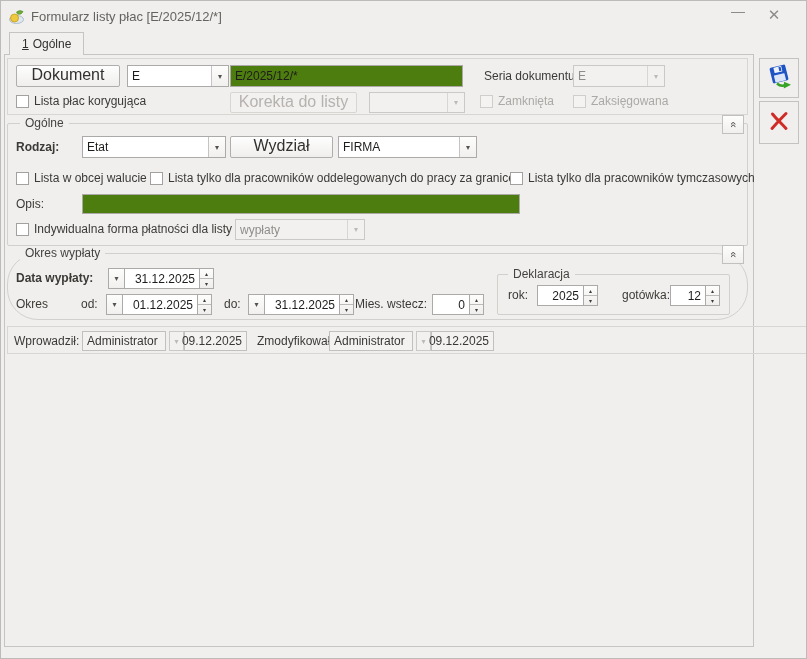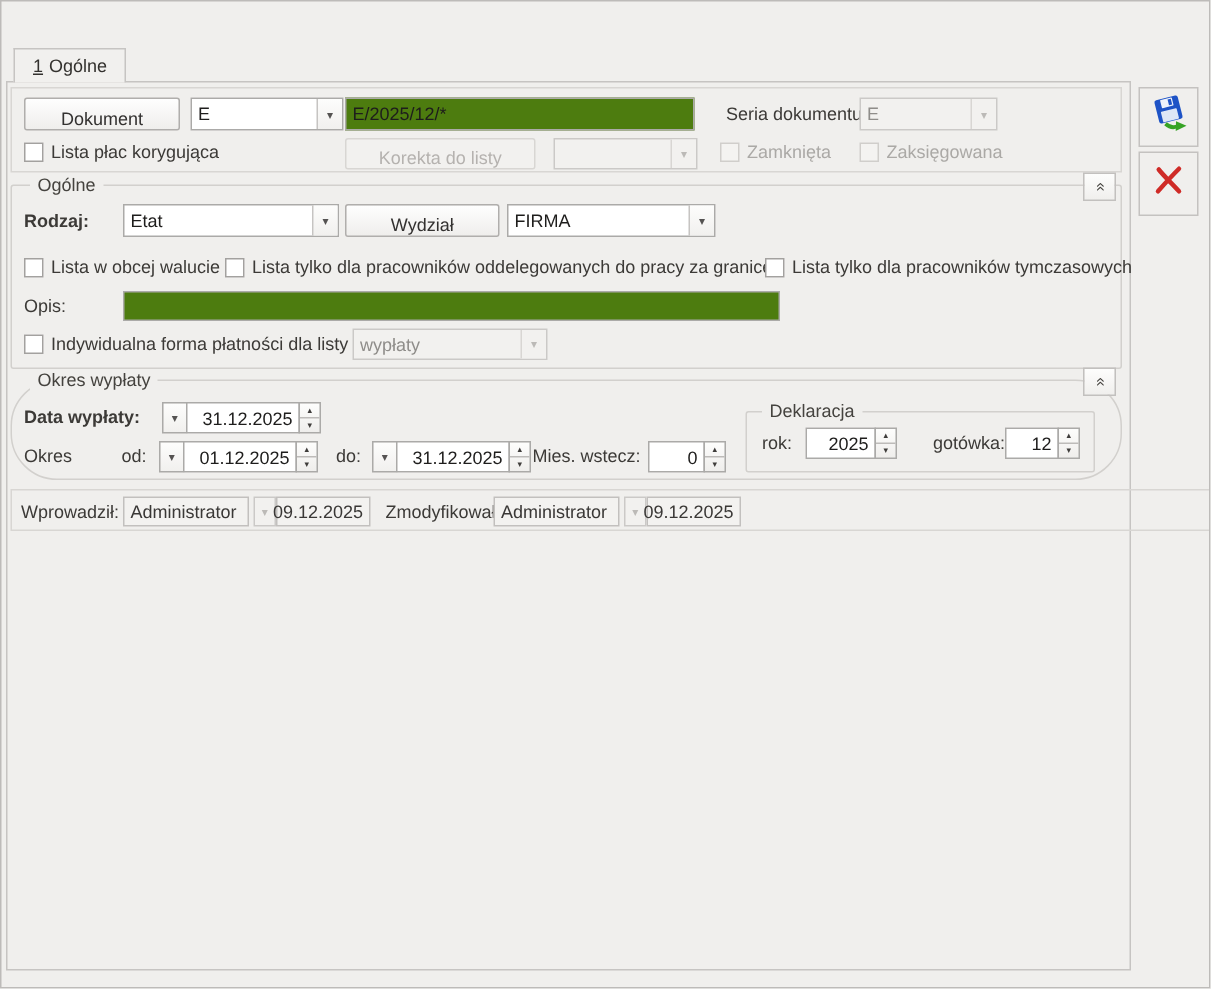--- a/index.html
+++ b/index.html
@@ -15,21 +15,21 @@
   .win-close { right:22px; font-size:15px; }
 
   
   .tab { position:absolute; left:8px; top:31px; height:23px; padding:0 12px; background:#f1f0ee; border:1px solid #c6c4c2; border-bottom:none; display:flex; align-items:center; font-size:12px; color:#33312e; z-index:3; }
   .tab .tabnum { text-decoration:underline; margin-right:4px; }
   .page { position:absolute; left:3px; top:53px; width:750px; height:593px; background:#f0efed; border:1px solid #c6c4c2; }
 
   
   .lbl { font-size:12px; color:#3c3a37; white-space:nowrap; }
   .lbl.b { font-weight:bold; }
-  .btn { display:flex; align-items:flex-end; justify-content:center; font-size:12px; color:#333130; background:linear-gradient(#fefefe,#efeeec); border:1px solid #b0aeac; border-radius:2px; cursor:default; }
+  .btn { display:flex; align-items:flex-start; justify-content:center; font-size:16px; color:#333130; background:linear-gradient(#fefefe,#efeeec); border:1px solid #b0aeac; border-radius:2px; cursor:default; }
   .btn.dis { color:#b5b2af; background:#f2f1ef; border-color:#d8d6d3; }
   .input { background:#4d7c0f; border:1px solid #abaaa8; font-size:12px; color:#1e1d1c; padding:0 4px; display:flex; align-items:center; }
   .input.ro { background:#f3f2f0; border-color:#c2c0be; color:#3a3836; }
   .combo { display:flex; align-items:stretch; border:1px solid #abaaa8; background:#fff; }
   .combo .cval { flex:1; font-size:12px; color:#1e1d1c; padding:0 4px; display:flex; align-items:center; overflow:hidden; }
   .combo .carrow { width:17px; flex:none; border-left:1px solid #c6c4c2; display:flex; align-items:center; justify-content:center; font-size:8px; color:#555352; background:linear-gradient(#fdfdfc,#f1f0ee); }
   .combo.dis { background:#f2f1ef; border-color:#cbc9c7; }
   .combo.dis .cval { color:#8f8d8a; }
   .combo.dis .carrow { color:#bcbab7; background:#f2f1ef; border-left-color:#d8d6d3; }
 
@@ -55,20 +55,32 @@
 
   .side-btn { position:absolute; width:40px; border:1px solid #c4c2c0; background:#f0efed; display:flex; align-items:center; justify-content:center; }
 
   .abs { position:absolute; }
 </style>
 </head>
 <body>
 
 <div class="window">
 
+  <div class="titlebar">
+    <span class="title-icon">
+      <svg width="17" height="17" viewBox="0 0 17 17">
+        <ellipse cx="8.5" cy="11.5" rx="7" ry="4" fill="#dfe7f0" stroke="#9fb3c6" stroke-width="0.8"></ellipse>
+        <circle cx="6.5" cy="10" r="4" fill="#eec83f" stroke="#c39c17" stroke-width="0.8"></circle>
+        <path d="M8.5 4 Q12 1.5 15 3.5 Q13.5 7 9.5 6 Z" fill="#6faf3c" stroke="#4d8524" stroke-width="0.6"></path>
+      </svg>
+    </span>
+    <span class="title-text">Formularz listy płac [E/2025/12/*]</span>
+    <span class="win-ctrl win-min">—</span>
+    <span class="win-ctrl win-close">✕</span>
+  </div>
 
   <div class="tab">
     <span class="tabnum">1</span>
     <span>Ogólne</span>
   </div>
 
   <div class="page"></div>
 
   <div class="panel" style="left:6px;top:57px;width:741px;height:57px;">
     <div class="btn abs" style="left:8px;top:6px;width:104px;height:22px;">

